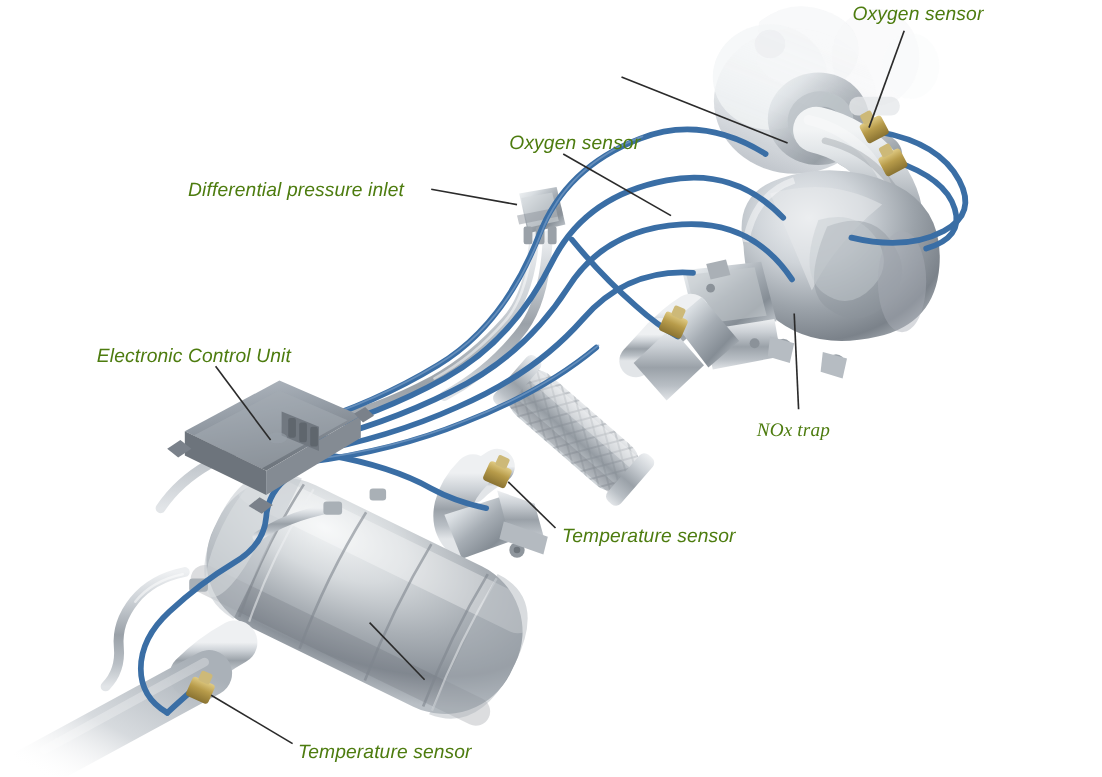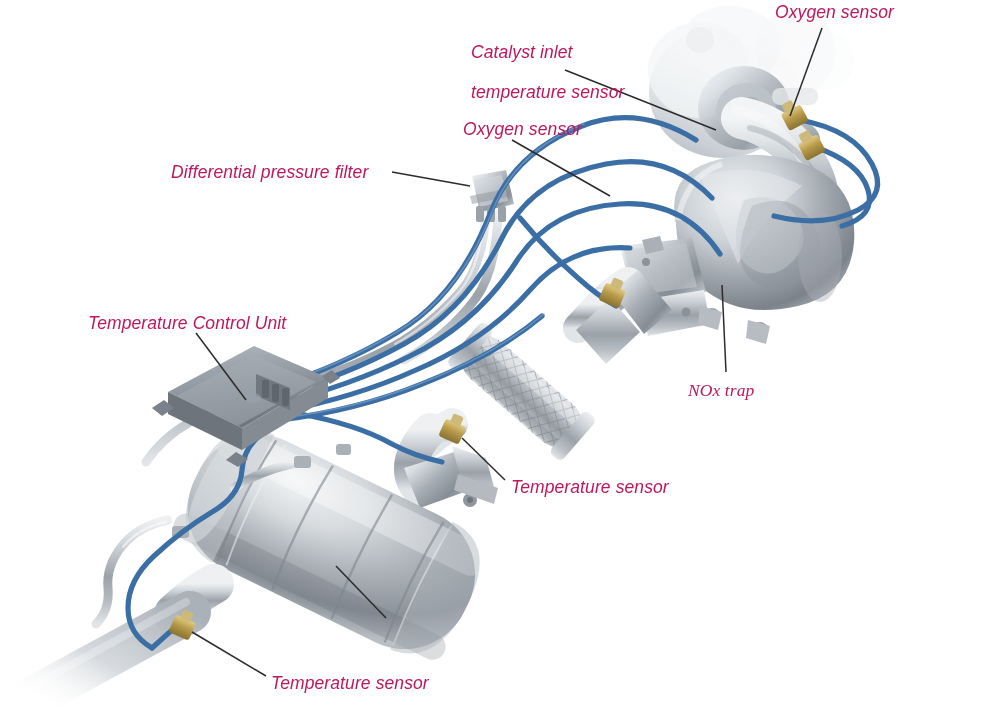--- a/index.html
+++ b/index.html
@@ -2,21 +2,21 @@
 <html><head>
 <meta charset="utf-8">
 <title>Diesel Exhaust Aftertreatment System</title>
 <style>
   html,body{margin:0;padding:0;background:#ffffff;}
   body{width:1002px;height:706px;overflow:hidden;
        font-family:"Liberation Sans","DejaVu Sans",sans-serif;}
   #stage{position:relative;width:1002px;height:706px;background:#ffffff;}
   #art{position:absolute;left:0;top:0;width:1002px;height:706px;}
   .lbl{position:absolute;font-style:italic;font-weight:400;
-       color:#be185d;font-size:17.5px;line-height:20px;
+       color:#4d7c0f;font-size:17.5px;line-height:20px;
        letter-spacing:.1px;white-space:pre;}
 </style>
 </head>
 <body>
 
 <div id="stage">
 
 <svg id="art" viewBox="0 0 1002 706">
   <defs>
     <linearGradient id="steelV" x1="0" y1="0" x2="0" y2="1">
@@ -299,33 +299,29 @@
     <path d="M512 140 L610 196"></path>
     <path d="M392 172 L470 186"></path>
     <path d="M196 333 L246 400"></path>
     <path d="M726 372 L722 285"></path>
     <path d="M505 480 L462 438"></path>
     <path d="M386 618 L336 566"></path>
     <path d="M266 676 L192 632"></path>
   </g>
 </svg>
 
-<div class="lbl" style="left:461px;top:22px;">
-  <span>Catalyst inlet</span><br>
-  <span>temperature sensor</span>
+
+<div class="lbl" style="left:775px;top:2px;">Oxygen sensor</div>
+
+<div class="lbl" style="left:463px;top:119px;">Oxygen sensor</div>
+
+<div class="lbl" style="left:171px;top:162px;">Differential pressure inlet</div>
+
+<div class="lbl" style="left:88px;top:313px;">Electronic Control Unit</div>
+
+<div class="lbl" style="left:688px;top:380px;font-family:Liberation Serif, serif;">NOx trap</div>
+
+<div class="lbl" style="left:511px;top:477px;">Temperature sensor</div>
+
+
+<div class="lbl" style="left:271px;top:673px;">Temperature sensor</div>
+
 </div>
 
-<div class="lbl" style="left:775px;top:2px;">Oxygen sensor</div>
-
-<div class="lbl" style="left:463px;top:119px;">Oxygen sensor</div>
-
-<div class="lbl" style="left:171px;top:162px;">Differential pressure filter</div>
-
-<div class="lbl" style="left:88px;top:313px;">Temperature Control Unit</div>
-
-<div class="lbl" style="left:688px;top:380px;font-family:Liberation Serif, serif;">NOx trap</div>
-
-<div class="lbl" style="left:511px;top:477px;">Temperature sensor</div>
-
-
-<div class="lbl" style="left:271px;top:673px;">Temperature sensor</div>
-
-</div>
-
 </body></html>

